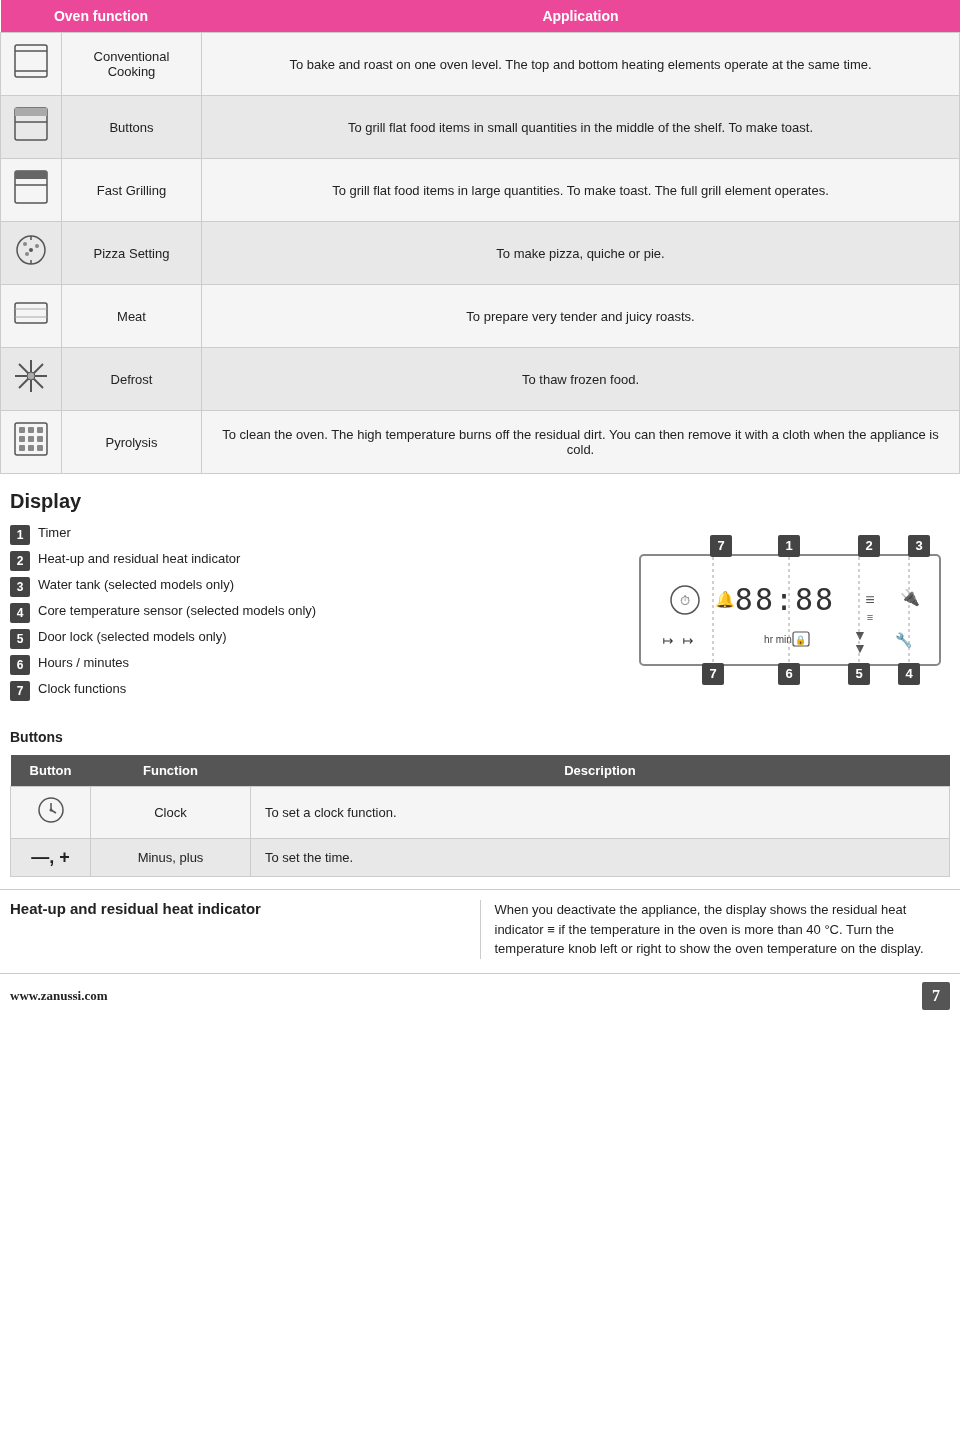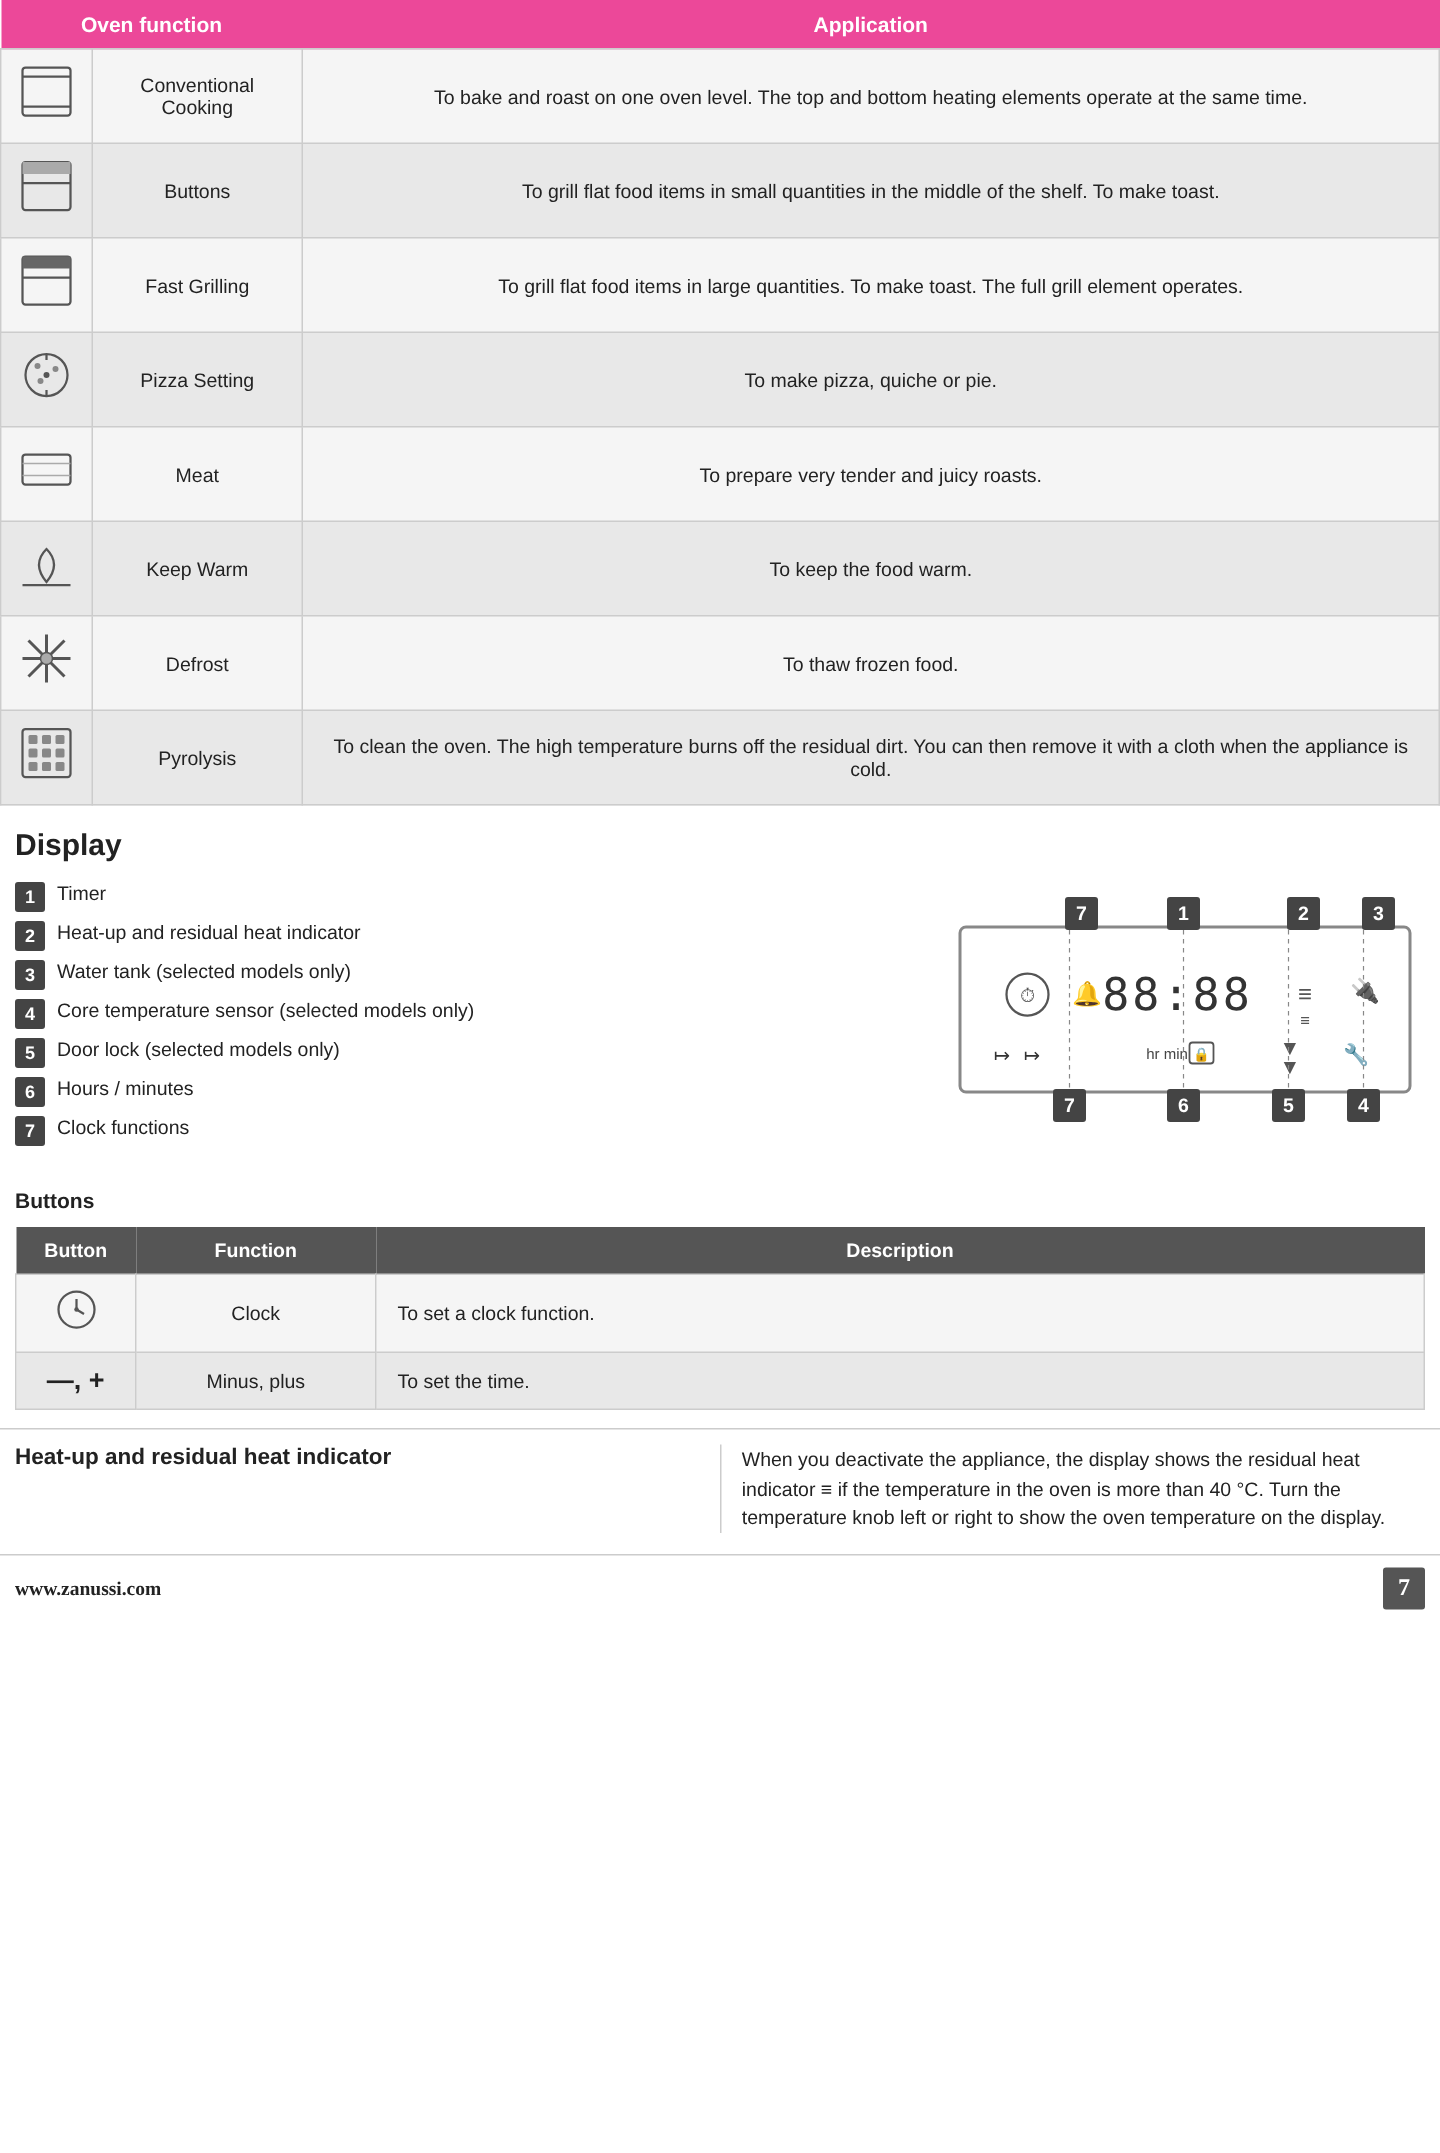--- a/index.html
+++ b/index.html
@@ -237,28 +237,20 @@
     <td class="app-cell">To make pizza, quiche or pie.</td>
   </tr>
       <tr>
     <td class="icon-cell"><svg viewBox="0 0 40 40" width="40" height="40">
             <rect x="4" y="10" width="32" height="20" rx="2" fill="none" stroke="#555" stroke-width="1.5"></rect>
             <line x1="4" y1="16" x2="36" y2="16" stroke="#aaa" stroke-width="1"></line>
             <line x1="4" y1="24" x2="36" y2="24" stroke="#aaa" stroke-width="1"></line>
           </svg></td>
     <td class="func-name-cell">Meat</td>
     <td class="app-cell">To prepare very tender and juicy roasts.</td>
-  </tr>
-      <tr>
-    <td class="icon-cell"><svg viewBox="0 0 40 40" width="40" height="40">
-            <path d="M20 32 Q10 20 20 10 Q30 20 20 32Z" fill="none" stroke="#555" stroke-width="1.5"></path>
-            <line x1="4" y1="34" x2="36" y2="34" stroke="#555" stroke-width="1.5"></line>
-          </svg></td>
-    <td class="func-name-cell">Keep Warm</td>
-    <td class="app-cell">To keep the food warm.</td>
   </tr>
       <tr>
     <td class="icon-cell"><svg viewBox="0 0 40 40" width="40" height="40">
             <line x1="20" y1="4" x2="20" y2="36" stroke="#555" stroke-width="2"></line>
             <line x1="4" y1="20" x2="36" y2="20" stroke="#555" stroke-width="2"></line>
             <line x1="8" y1="8" x2="32" y2="32" stroke="#555" stroke-width="2"></line>
             <line x1="32" y1="8" x2="8" y2="32" stroke="#555" stroke-width="2"></line>
             <circle cx="20" cy="20" r="4" fill="#aaa" stroke="#555" stroke-width="1"></circle>
           </svg></td>
     <td class="func-name-cell">Defrost</td>

